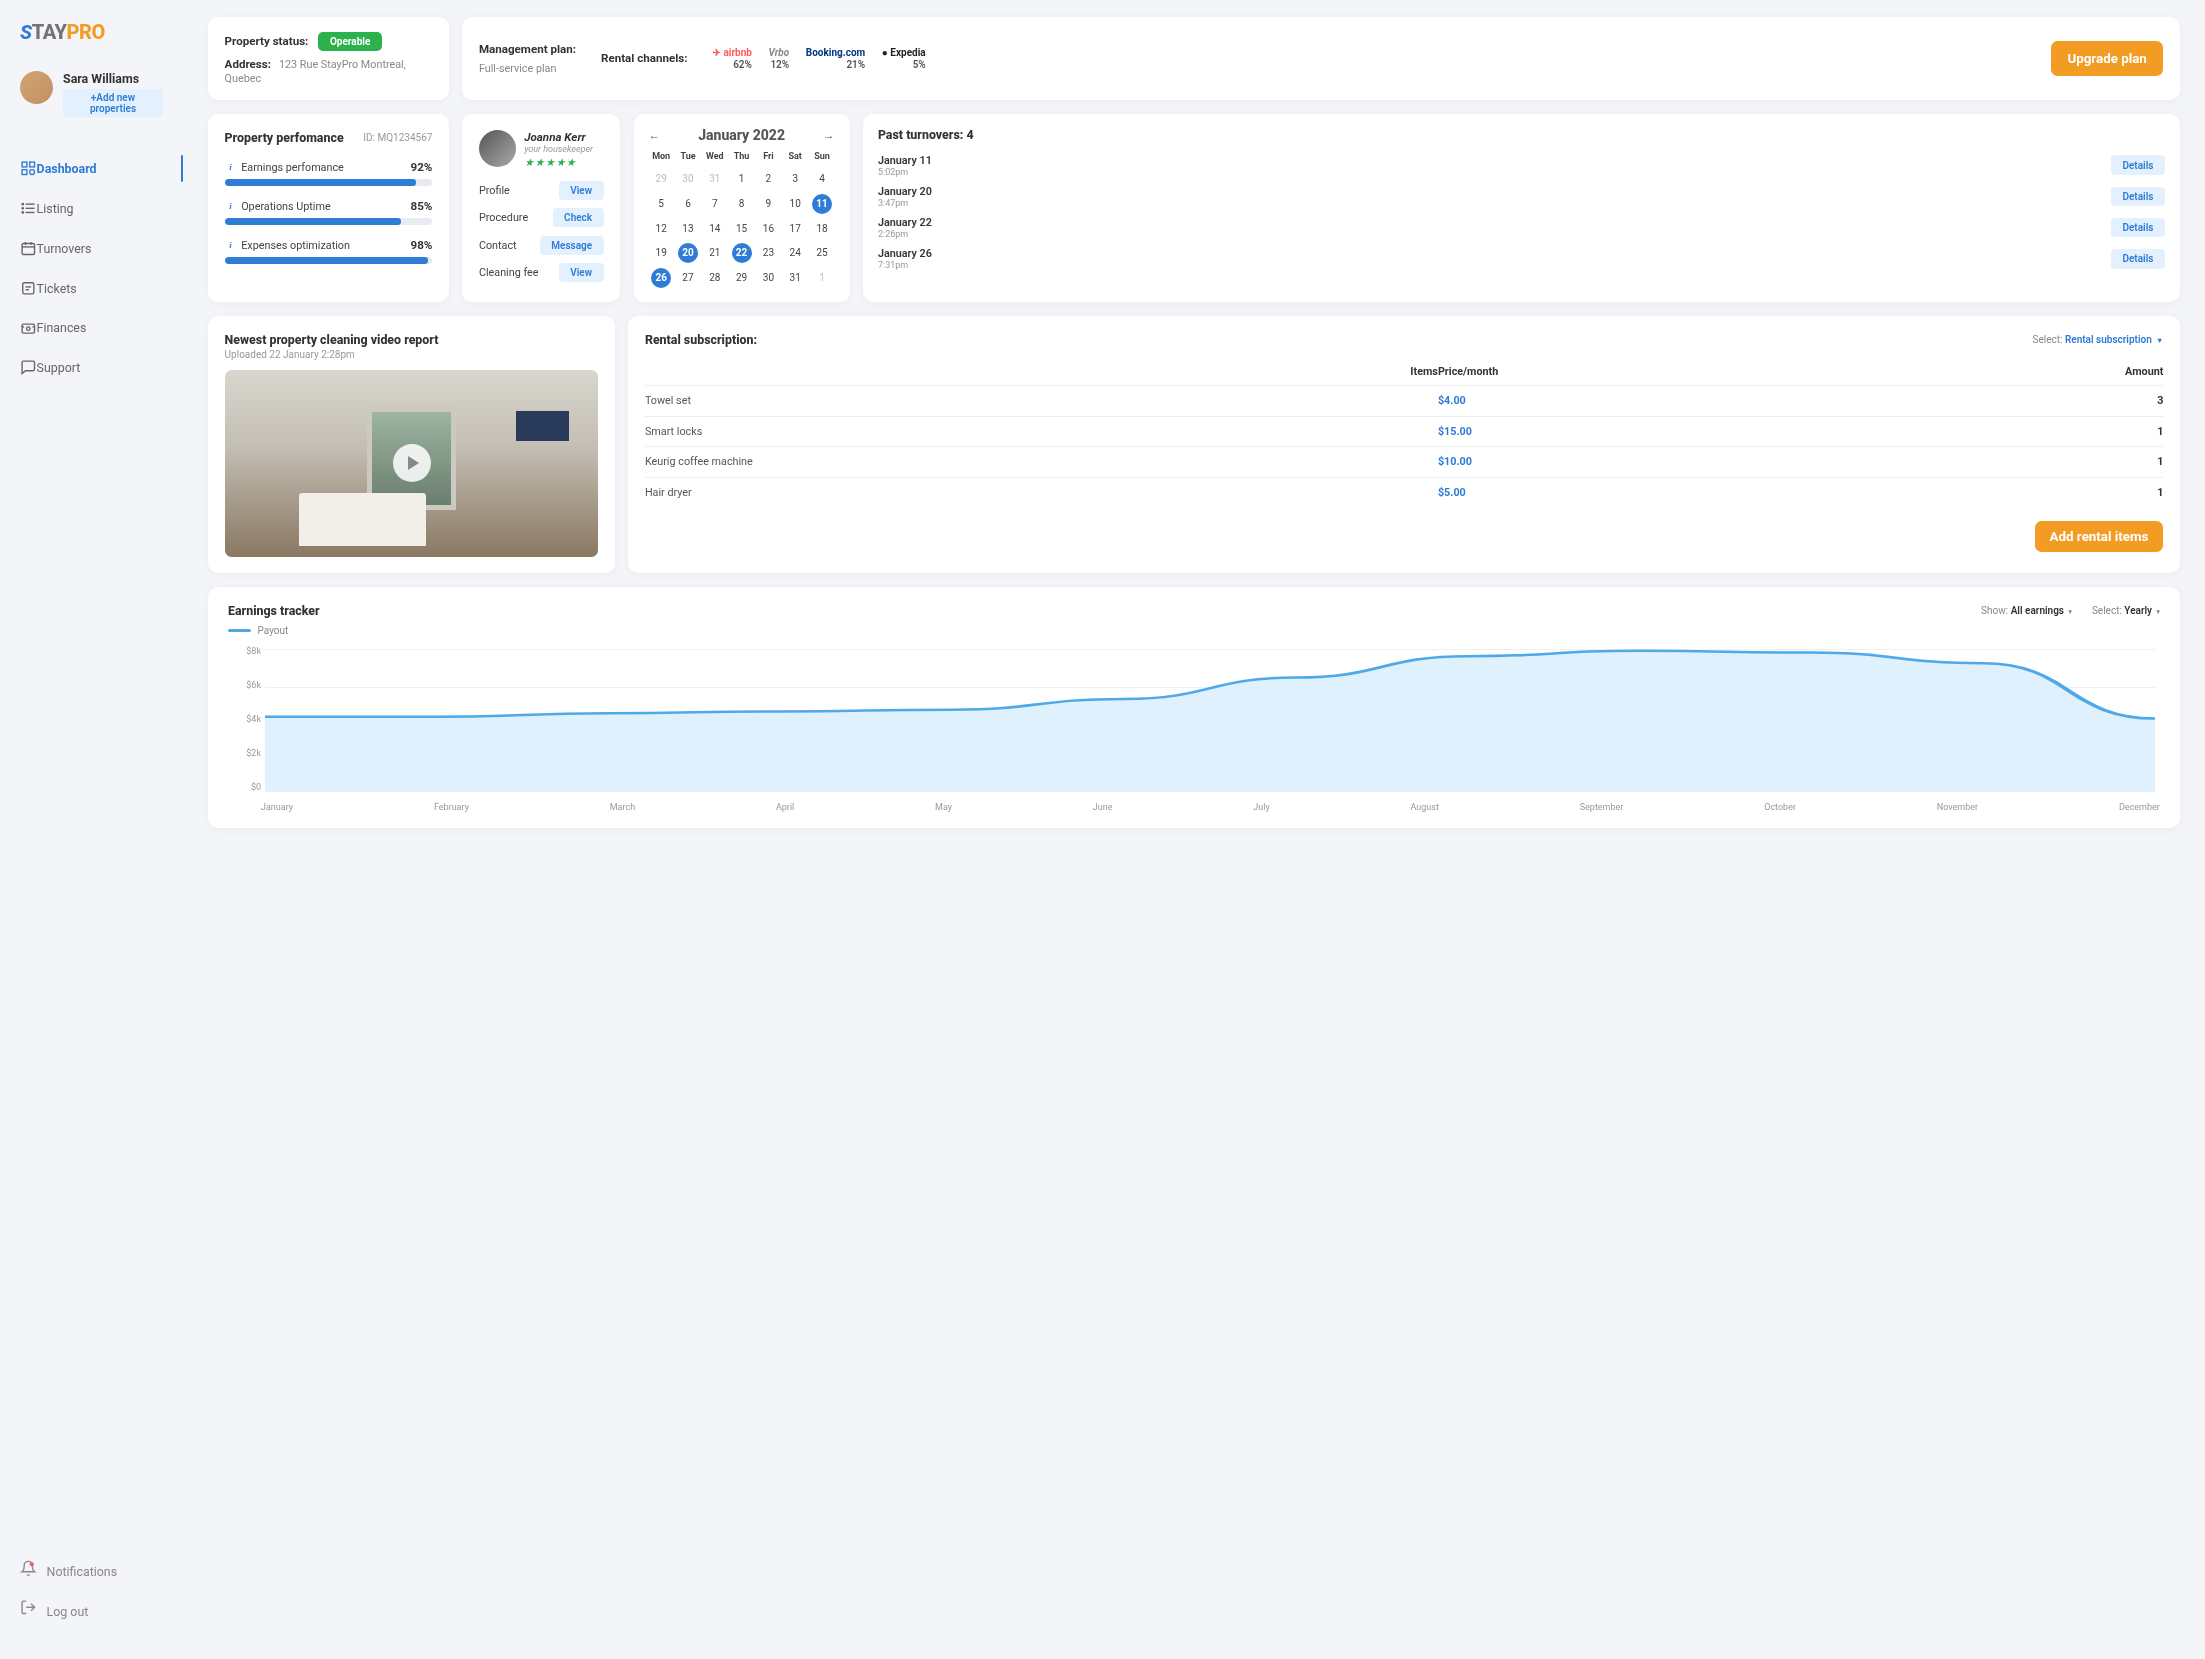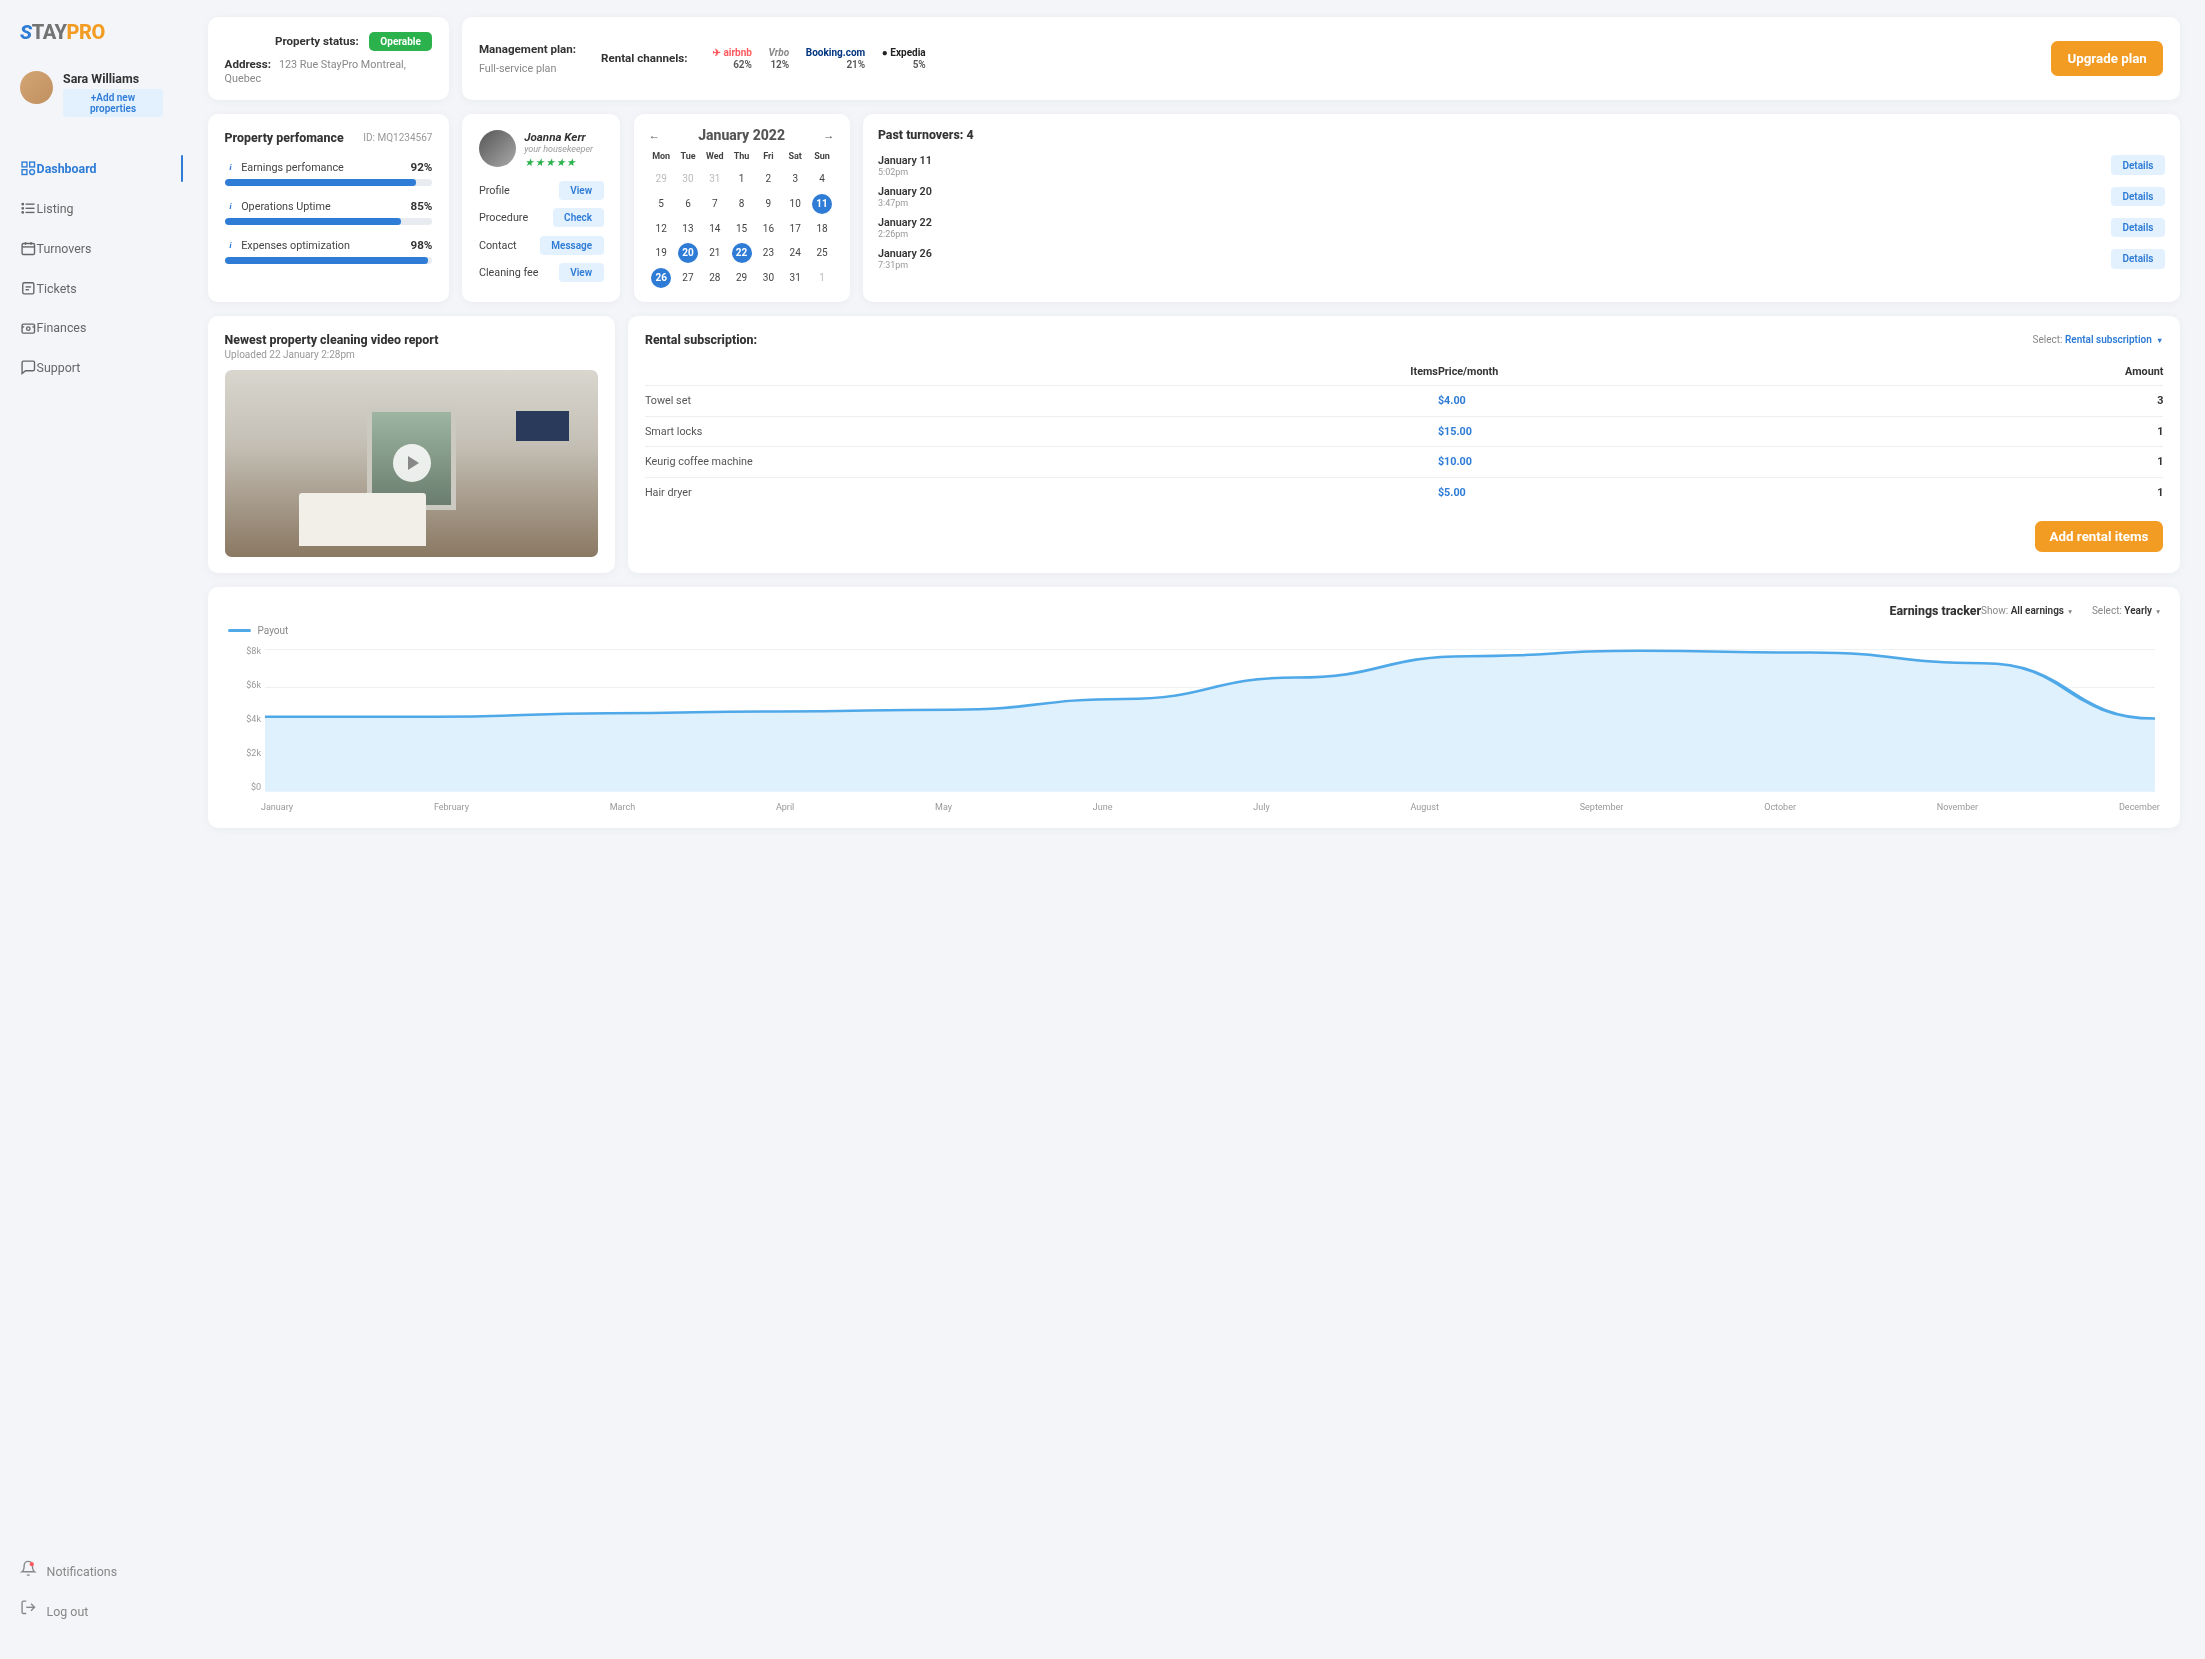--- a/index.html
+++ b/index.html
@@ -25,21 +25,21 @@
 .bottom-nav { list-style:none; padding-bottom:10px; }
 .bottom-nav li { display:flex; align-items:flex-end; gap:10px; padding:10px 20px; color:#888; cursor:pointer; font-size:12.4px; }
 
 
 .main { flex:1; padding:16.6px 25px; display:flex; flex-direction:column; gap:13.3px; }
 .card { background:#fff; border-radius:10px; box-shadow:0 1.7px 10px rgba(0,0,0,0.04); }
 
 
 .header-row { display:flex; gap:13.3px; }
 .status-card { flex:0 0 241px; padding:15px 16.6px; }
-.status-row { display:flex; align-items:center; gap:10px; margin-bottom:6.6px;justify-content:flex-end; }
+.status-row { display:flex; align-items:center; gap:10px; margin-bottom:6.6px; }
 .status-row .lbl { font-weight:700; }
 .badge-op { background:#2bb24c; color:#fff; font-size:10px; font-weight:700; padding:4.1px 11.6px; border-radius:5px; }
 .addr-row .lbl { font-weight:700; margin-right:5px; }
 .addr-row .val { color:#888; font-size:10.8px; }
 .mgmt-card { flex:1; padding:15px 16.6px; display:flex; align-items:center; gap:25px; }
 .mgmt-left .lbl { font-weight:700; display:block; margin-bottom:5px; }
 .mgmt-left .val { color:#888; font-size:10.8px; }
 .channels-lbl { font-weight:700; font-size:11.6px; line-height:1.3; }
 .channels { display:flex; gap:16.6px; align-items:center; }
 .channel { display:flex; flex-direction:column; align-items:flex-end; gap:1.7px; font-size:10px; }
@@ -116,21 +116,21 @@
 table.items th:nth-child(2) { text-align:left; }
 table.items th:nth-child(3), table.items td:nth-child(3) { text-align:right; }
 table.items td { padding:8.3px 0; border-top:0.8px solid #eee; font-size:10.8px; }
 table.items td:nth-child(1) { color:#555; }
 table.items td:nth-child(2) { color:#2e7cd6; font-weight:700; }
 table.items td:nth-child(3) { font-weight:700; }
 .btn-add { background:#f39c24; color:#fff; border:none; font-weight:700; padding:8.3px 15px; border-radius:6.6px; cursor:pointer; align-self:flex-end; margin-top:13.3px; }
 
 
 .chart-card { padding:16.6px 20px; }
-.chart-head { display:flex; justify-content:flex-end; align-items:center; margin-bottom:6.6px; }
+.chart-head { display:flex; justify-content:space-between; align-items:center; margin-bottom:6.6px; }
 .chart-head h3 { font-size:12.4px; font-weight:800; }
 .chart-head .filters { display:flex; gap:20px; font-size:10px; color:#888; }
 .chart-head .filters b { color:#333; font-weight:600; }
 .chart-head .filters .car { color:#888; font-size:7.5px; margin-left:1.7px;}
 .legend { display:flex; gap:6.6px; align-items:center; margin-bottom:10px; font-size:10px; color:#888; }
 .legend .line { width:23px; height:2.5px; background:#4fa8e8; border-radius:1.7px; }
 .chart-area { position:relative; height:166px; }
 .y-axis { position:absolute; left:0; top:0; bottom:20px; width:33px; display:flex; flex-direction:column; justify-content:space-between; font-size:9px; color:#999; text-align:right; }
 .x-axis { position:absolute; left:33px; right:0; bottom:0; display:flex; justify-content:space-between; font-size:9px; color:#999; }
 .plot { position:absolute; left:37px; right:5px; top:3.3px; bottom:20px; }

